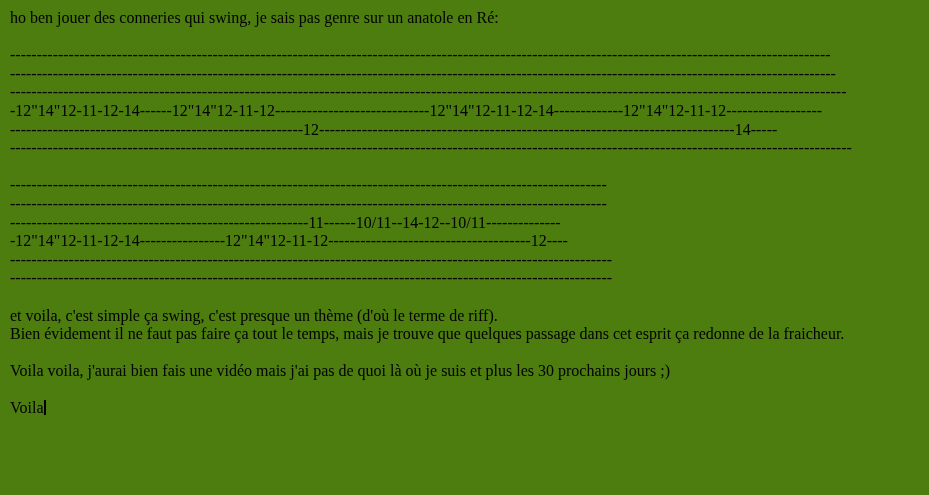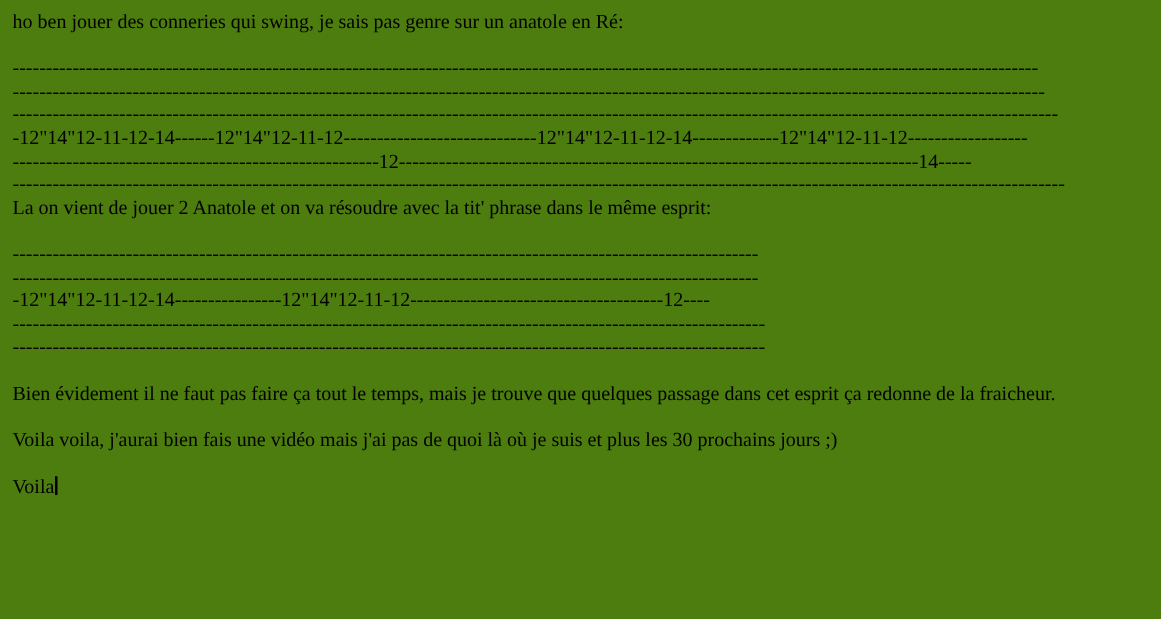--- a/index.html
+++ b/index.html
@@ -37,29 +37,30 @@
   <div class="line">ho ben jouer des conneries qui swing, je sais pas genre sur un anatole en Ré:</div>
   <div class="line"></div>
 
   <div class="line">----------------------------------------------------------------------------------------------------------------------------------------------------------</div>
   <div class="line">-----------------------------------------------------------------------------------------------------------------------------------------------------------</div>
   <div class="line">-------------------------------------------------------------------------------------------------------------------------------------------------------------</div>
   <div class="line">-12"14"12-11-12-14------12"14"12-11-12-----------------------------12"14"12-11-12-14-------------12"14"12-11-12------------------</div>
   <div class="line">-------------------------------------------------------12------------------------------------------------------------------------------14-----</div>
   <div class="line">--------------------------------------------------------------------------------------------------------------------------------------------------------------</div>
 
-  <div class="line">La on vient de jouer 2 Anatole et on va résoudre avec la tit' phrase dans le même esprit:</div>
   <div class="line"></div>
 
   <div class="line">----------------------------------------------------------------------------------------------------------------</div>
   <div class="line">----------------------------------------------------------------------------------------------------------------</div>
+  <div class="line">--------------------------------------------------------11------10/11--14-12--10/11--------------</div>
   <div class="line">-12"14"12-11-12-14----------------12"14"12-11-12--------------------------------------12----</div>
   <div class="line">-----------------------------------------------------------------------------------------------------------------</div>
   <div class="line">-----------------------------------------------------------------------------------------------------------------</div>
 
   <div class="line"></div>
+  <div class="line">et voila, c'est simple ça swing, c'est presque un thème (d'où le terme de riff).</div>
   <div class="line">Bien évidement il ne faut pas faire ça tout le temps, mais je trouve que quelques passage dans cet esprit ça redonne de la fraicheur.</div>
   <div class="line"></div>
   <div class="line">Voila voila, j'aurai bien fais une vidéo mais j'ai pas de quoi là où je suis et plus les 30 prochains jours ;)</div>
   <div class="line"></div>
 
   <div class="line"><span>Voila</span><span class="caret"></span></div>
 </div>
 
 </body></html>

